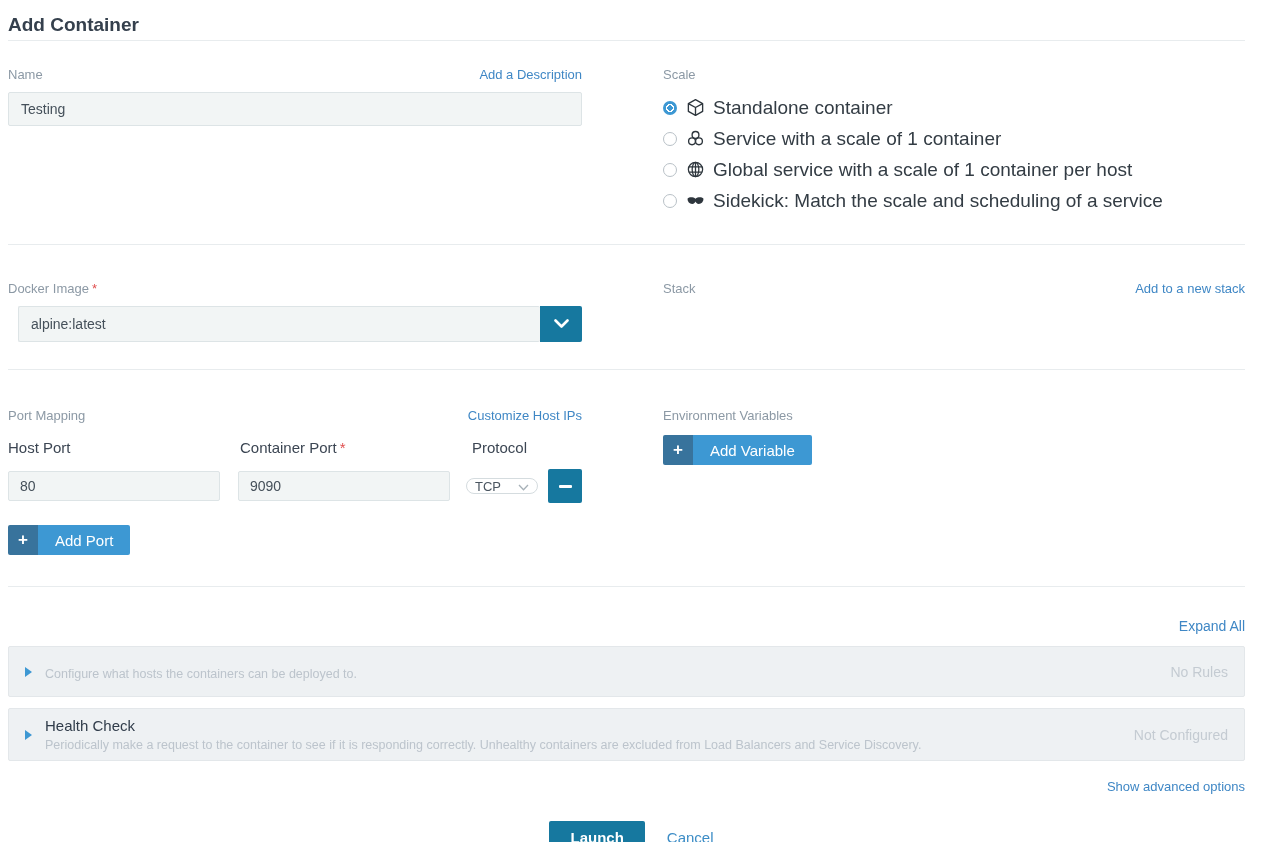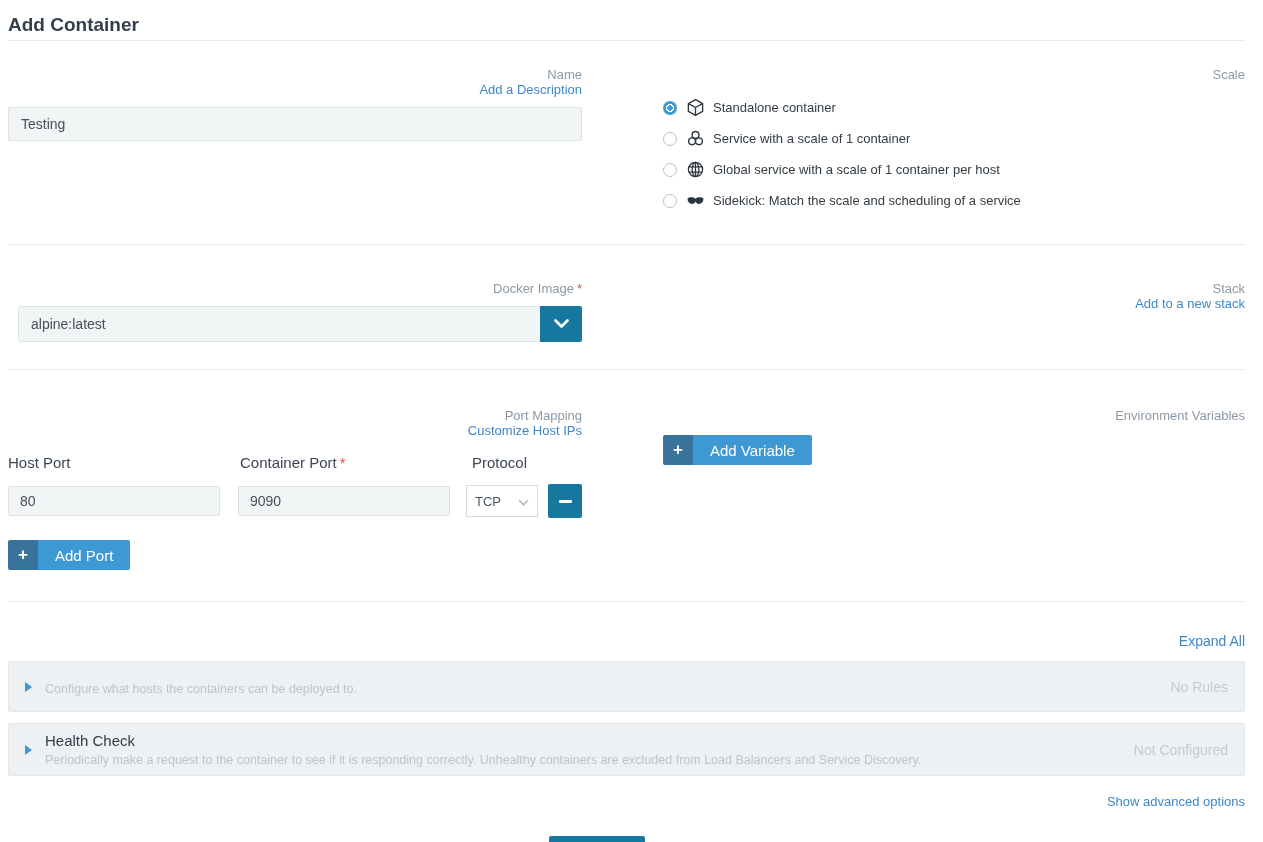--- a/index.html
+++ b/index.html
@@ -15,21 +15,21 @@
     font-size:19px; font-weight:700; color:#35404d;
     padding:14px 8px 0 8px; height:40px;
   }
   .divider { border-top:1px solid #e8ecee; margin:0 18px 0 8px; }
 
   .row { display:grid; grid-template-columns:574px 582px; column-gap:81px; padding:0 18px 0 8px; }
   .row1 { padding-top:26px; padding-bottom:28px; }
   .row2 { padding-top:36px; padding-bottom:27px; }
   .row3 { padding-top:38px; padding-bottom:31px; }
 
-  .label-row { display:flex; justify-content:space-between; align-items:flex-end; margin-bottom:10px;flex-direction:column; }
+  .label-row { display:flex; justify-content:space-between; align-items:flex-end; margin-bottom:10px; }
   .sec-label { font-size:13px; color:#8c99a5; }
   .link { font-size:13px; color:#3f87c5; text-decoration:none; cursor:pointer; }
   .req { color:#e04f4f; margin-left:3px; }
 
   .text-input {
     width:100%; height:34px; background:#f2f5f5;
     border:1px solid #dde4e6; border-radius:2px;
     font-family:"Liberation Sans",sans-serif;
     font-size:14px; color:#45505a; padding:0 12px; outline:none;
   }
@@ -40,21 +40,21 @@
   .radio {
     width:14px; height:14px; border-radius:50%;
     border:1px solid #b9c1c7; background:#fff; flex:0 0 14px;
   }
   .radio.selected {
     border:none;
     background:radial-gradient(circle at center, #3d98d3 0 2.6px, #ffffff 2.7px 4.2px, #3d98d3 4.3px 7px);
   }
   .radio-icon { margin:0 8px 0 9px; display:flex; align-items:center; }
   .radio-icon svg { display:block; }
-  .radio-label { font-size:13px; color:#333c44; }
+  .radio-label { font-size:19px; color:#333c44; }
 
   
   .input-group { display:flex; }
   .input-group .text-input { height:36px; border-right:none;margin-left:10px; }
   .dd-btn {
     width:46px; height:36px; background:#16789f; border:none; border-radius:0 2px 2px 0;
     display:flex; align-items:center; justify-content:center; cursor:pointer;
   }
 
   
@@ -62,21 +62,21 @@
     height:34px; border:1px solid #d5dcdf; border-radius:2px; background:#fff;
     display:flex; align-items:center; justify-content:space-between;
     padding:0 12px; font-size:15px; color:#4a5560; cursor:pointer;
   }
 
   
   .port-grid { display:grid; grid-template-columns:214px 214px 154px; column-gap:18px; }
   .sub-label { font-size:15px; color:#3c4653; margin:16px 0 0 0; }
   .port-inputs { margin-top:13px; display:flex; align-items:center; }
   .port-input { width:214px; height:30px; background:#f2f5f5; border:1px solid #dde4e6; border-radius:2px; font-size:14px; color:#45505a; padding:0 11px; outline:none; font-family:"Liberation Sans",sans-serif; }
-  .proto-select { width:73px; height:32px; border:1px solid #d5dcdf; border-radius:0; background:#fff; display:flex; align-items:center; justify-content:space-between; padding:0 8px; font-size:13px; color:#4a5560; cursor:pointer; }
+  .proto-select { width:73px; height:16px; border:1px solid #d5dcdf; border-radius:12px; background:#fff; display:flex; align-items:center; justify-content:space-between; padding:0 8px; font-size:13px; color:#4a5560; cursor:pointer; }
   .minus-btn { width:34px; height:34px; margin-left:10px; background:#16789f; border:none; border-radius:2px; display:flex; align-items:center; justify-content:center; cursor:pointer; }
   .minus-glyph { width:13px; height:3px; background:#fff; border-radius:1px; }
 
   .add-btn { display:inline-flex; height:30px; border:none; padding:0; background:none; cursor:pointer; margin-top:22px; border-radius:2px; overflow:hidden; }
   .add-btn .plus-sq { width:30px; height:30px; background:#38739c; color:#fff; font-size:17px; display:flex; align-items:center; justify-content:center; font-weight:700; }
   .add-btn .add-label { background:#3d98d3; color:#fff; font-size:15px; display:flex; align-items:center; padding:0 17px; }
 
   .env-col .add-btn { margin-top:12px; }
 
   

